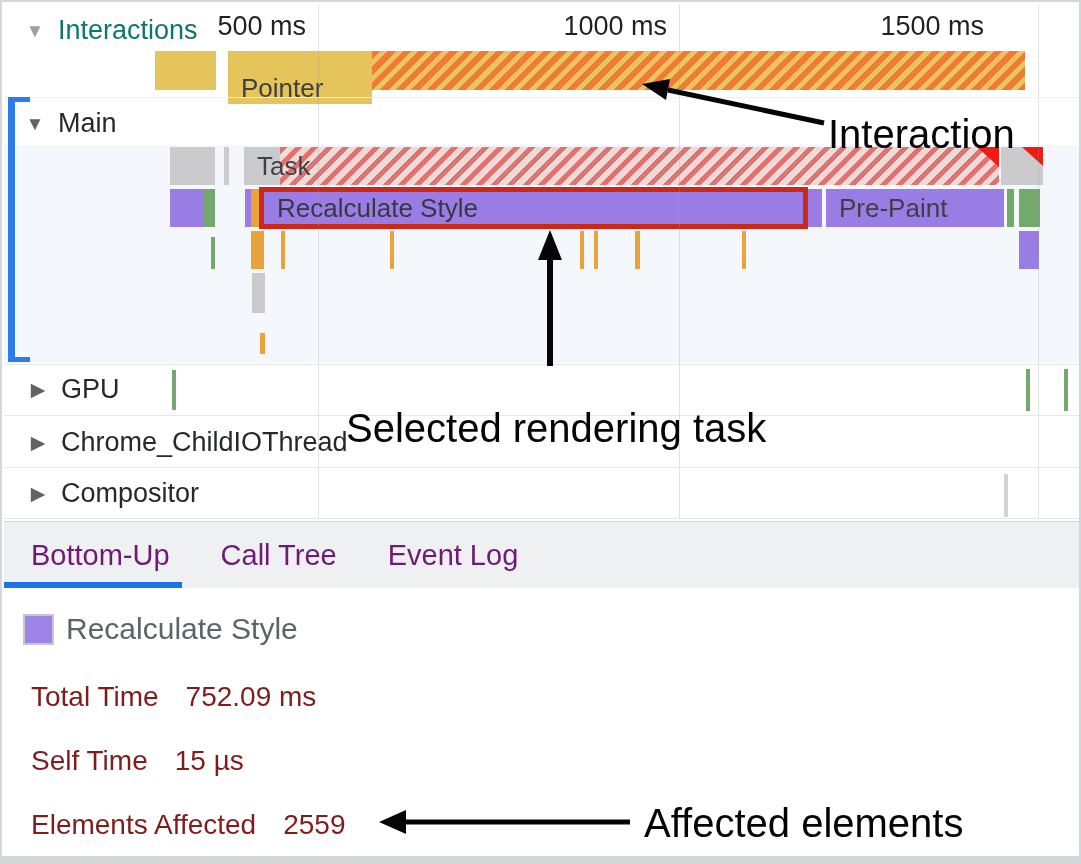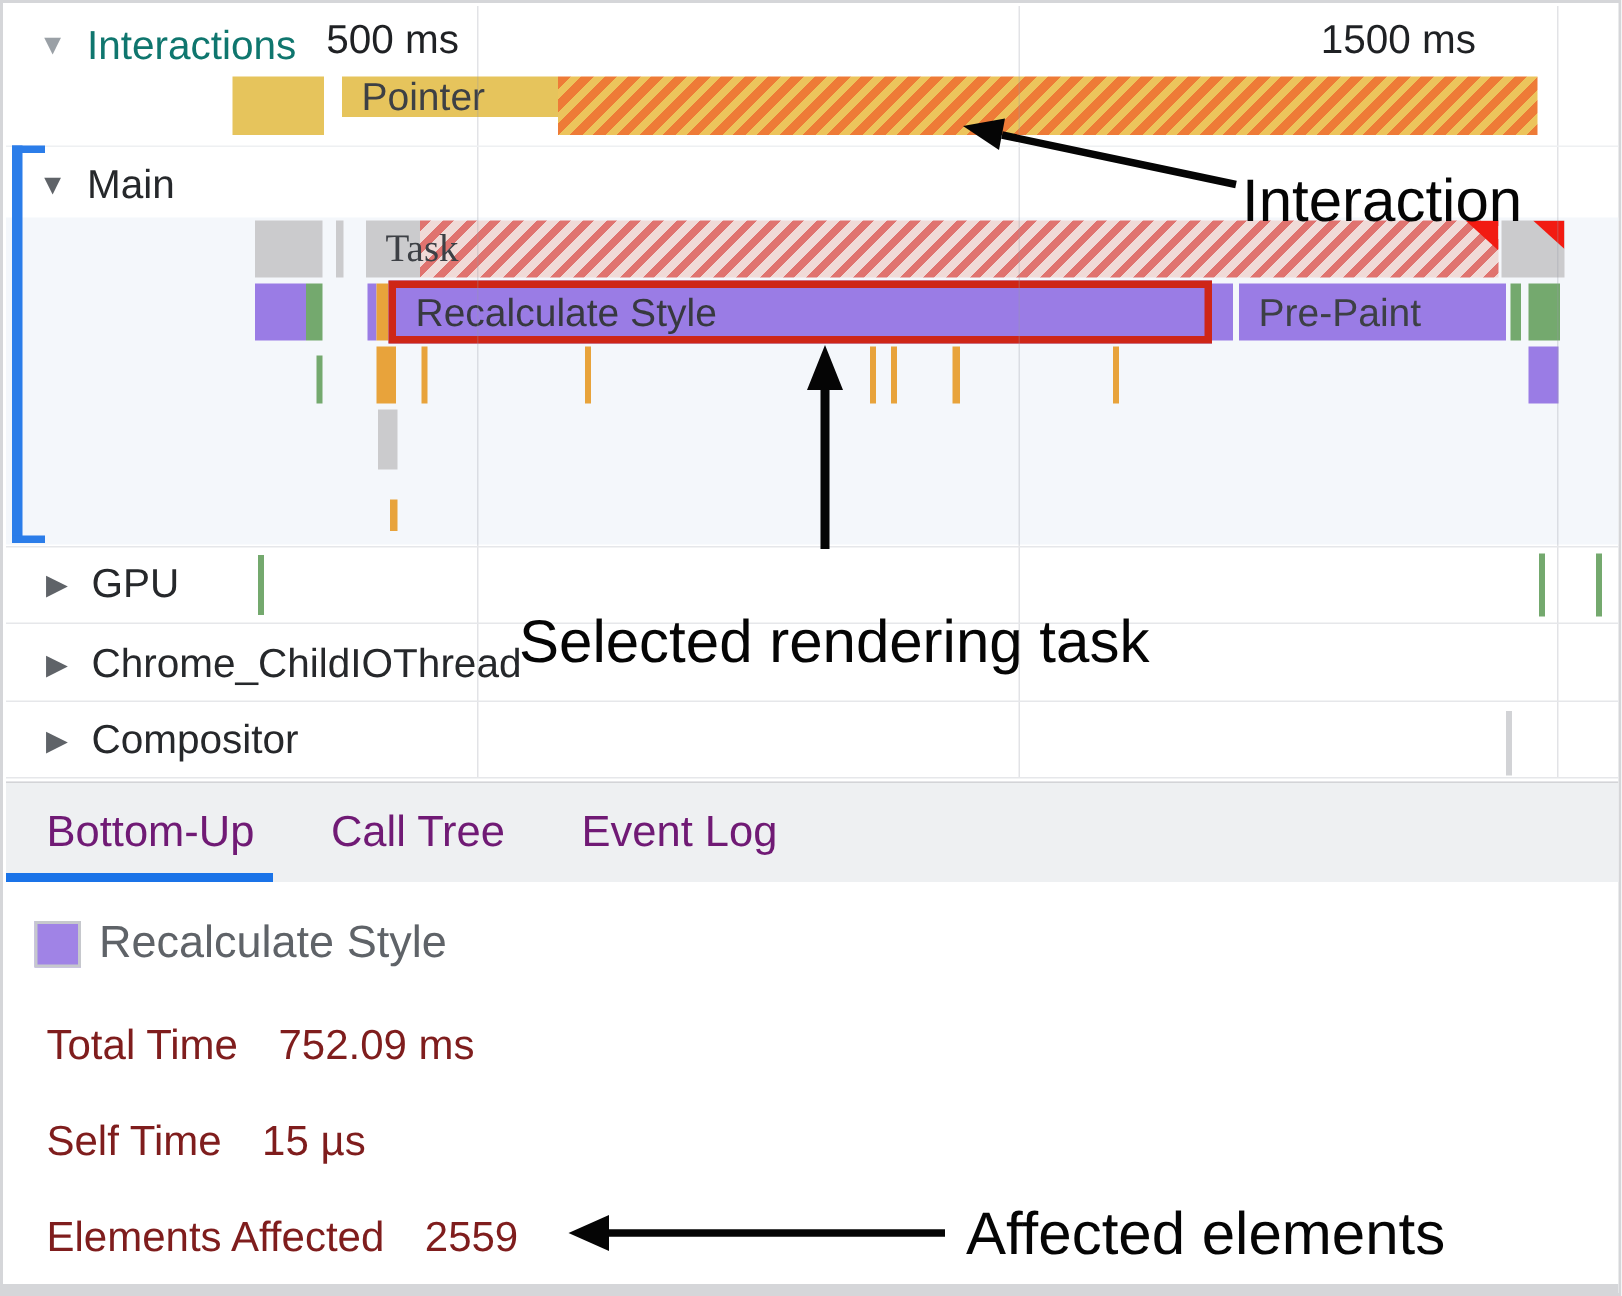--- a/index.html
+++ b/index.html
@@ -14,21 +14,21 @@
   #grid-layer,#flame-layer,#ruler-layer{position:absolute;left:0;top:0;width:100%;height:100%;z-index:2;}
   #grid-layer{z-index:3;pointer-events:none;}
   .gridline{position:absolute;top:2px;width:1px;height:514px;background:rgba(150,155,165,0.28);}
   .ruler-label{position:absolute;top:8px;height:32px;width:130px;text-align:right;
     font-size:27px;color:#1f2124;line-height:32px;}
   
   .bar{position:absolute;display:flex;align-items:center;overflow:visible;white-space:nowrap;}
   .bar-label{font-size:26px;color:#3d4045;padding-left:13px;white-space:nowrap;z-index:2;}
   .yellow{background:#e6c45c;}
   .hatch-orange{background:repeating-linear-gradient(135deg,#ee7b37 0 6px,#ecc45c 6px 11px);}
-  .gray{background:#cbcbcd;font-family:Liberation Serif, serif;}
+  .gray{background:#cbcbcd;}
   .lightgray{background:#d2d3d6;}
   .purple{background:#9a7ce5;}
   .green{background:#74a96e;}
   .orange{background:#e8a33b;}
   .stripe-red{background:repeating-linear-gradient(135deg,#e0736f 0 5px,#f0dad7 5px 11px);}
   .tri-red{background:#f21b12;clip-path:polygon(0 0,100% 0,100% 100%);}
   .selected{background:#9a7ce5;border:5px solid #ce2617;}
   .selected .bar-label{color:#37393f;}
   
   .track-header{position:absolute;display:flex;align-items:center;gap:12px;z-index:4;}
@@ -64,26 +64,27 @@
 
   <div id="main-bg"></div>
 
   <div id="grid-layer">
       <div class="gridline" style="left: 316px;"></div>
       <div class="gridline" style="left: 677px;"></div>
       <div class="gridline" style="left: 1036px;"></div>
     </div>
   <div id="ruler-layer">
       <div class="ruler-label" style="left: 174px;">500 ms</div>
+      <div class="ruler-label" style="left: 535px;">1000 ms</div>
       <div class="ruler-label" style="left: 852px;">1500 ms</div>
     </div>
 
   <div id="flame-layer">
       <div class="bar yellow" style="left: 153px; top: 49px; width: 61px; height: 39px;"></div>
-      <div class="bar yellow" style="left: 226px; top: 49px; width: 144px; height: 27px;">
+      <div class="bar yellow" style="left: 226px; top: 49px; width: 144px; height: 53px; align-items: flex-end;">
         <span class="bar-label">Pointer</span>
       </div>
       <div class="bar hatch-orange" style="left: 370px; top: 49px; width: 653px; height: 39px;"></div>
       <div class="bar gray" style="left: 168px; top: 145px; width: 45px; height: 38px;"></div>
       <div class="bar gray" style="left: 222px; top: 145px; width: 5px; height: 38px;"></div>
       <div class="bar stripe-red" style="left: 278px; top: 145px; width: 719px; height: 38px;"></div>
       <div class="bar tri-red" style="left: 975px; top: 145px; width: 22px; height: 20px;"></div>
       <div class="bar gray" style="left: 242px; top: 145px; width: 36px; height: 38px;">
         <span class="bar-label">Task</span>
       </div>

